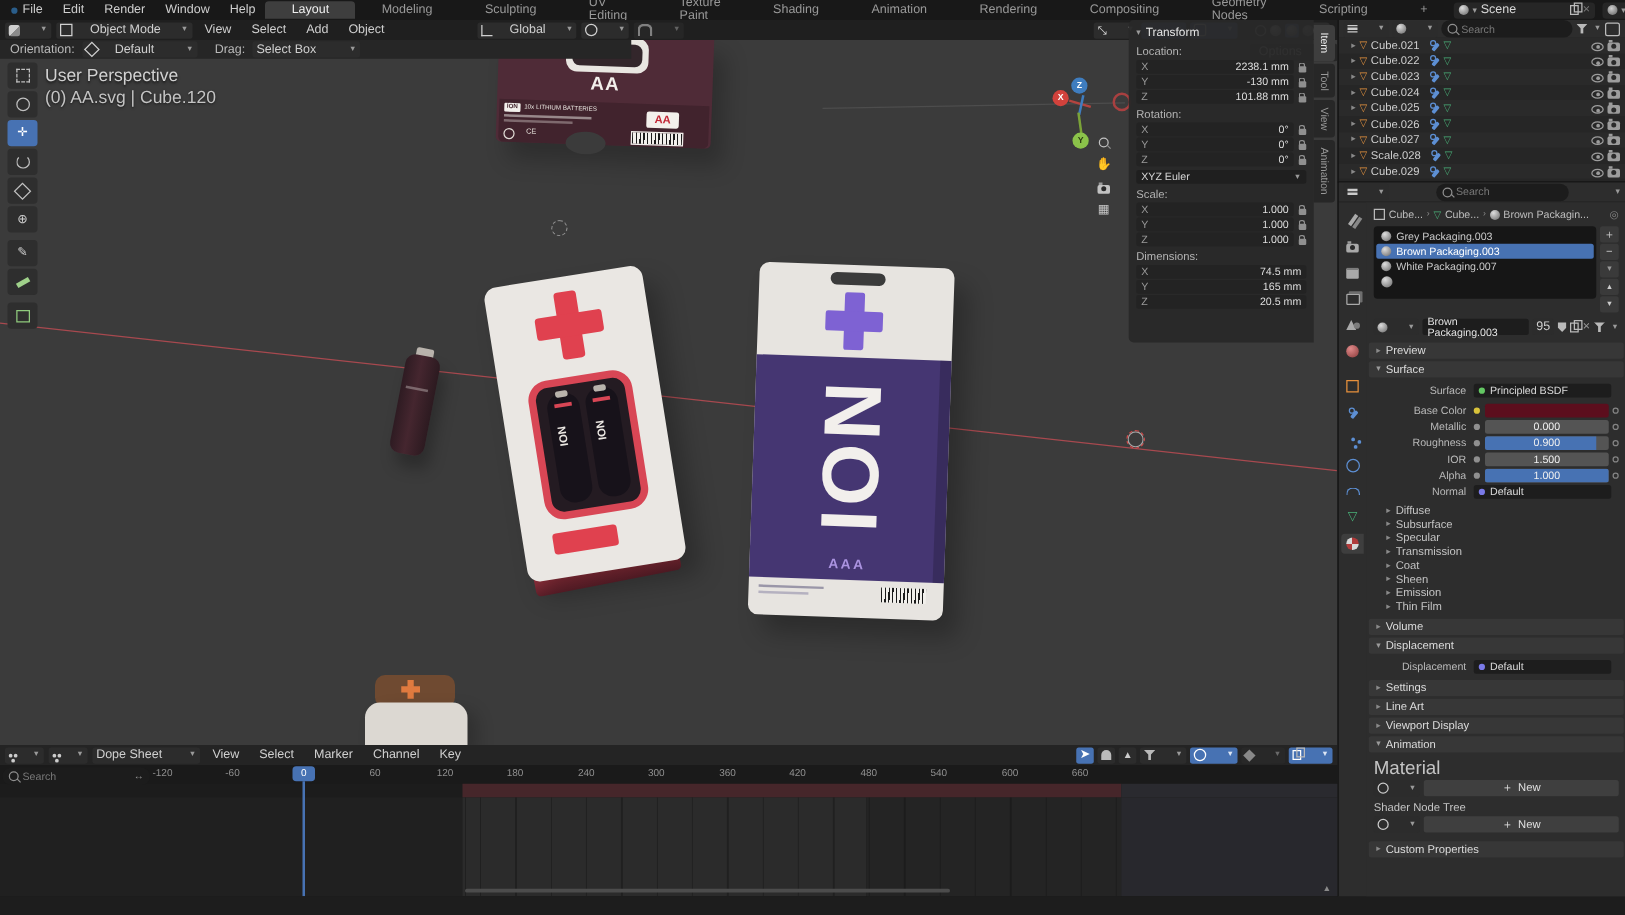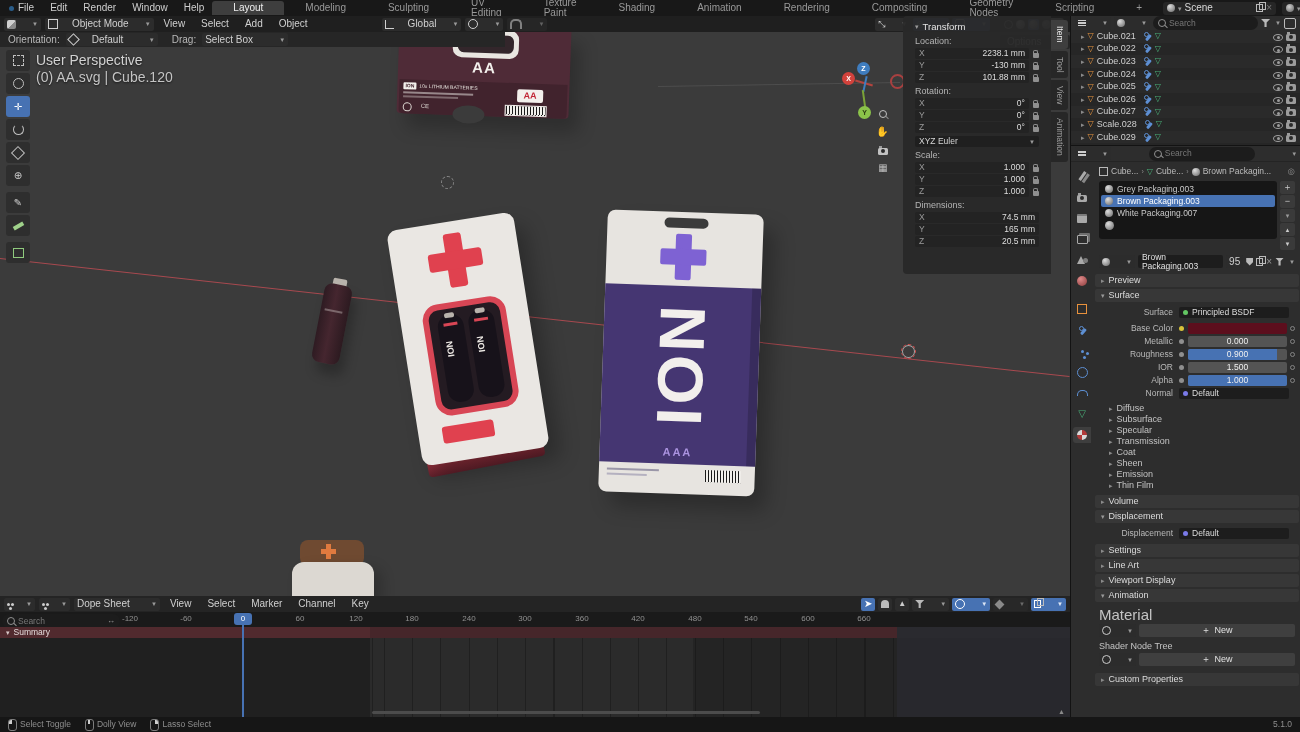--- a/index.html
+++ b/index.html
@@ -25,21 +25,21 @@
   .sph{width:9px;height:9px;border-radius:50%;background:radial-gradient(circle at 35% 30%,#e6e6e6,#6f6f6f);}
   .sph.wire{background:none;border:1px solid #b9b9b9;box-sizing:border-box;}
   
   .tool-btn{width:24px;height:21px;background:#2e2e2e;border-radius:3px;margin-bottom:2px;display:flex;align-items:center;justify-content:center;position:relative;}
   .tool-btn.active{background:#4772b3;}
   .tico{color:#cdcdcd;font-size:10px;}
   
   .gz-ball{position:absolute;width:13px;height:13px;border-radius:50%;color:#222;font-size:7px;font-weight:bold;display:flex;align-items:center;justify-content:center;}
   .vico{position:absolute;width:18px;height:16px;color:#c2c2c2;font-size:10px;display:flex;align-items:center;justify-content:center;}
   
-  #npanel{position:absolute;left:903px;top:16px;width:148px;height:258px;background:rgba(41,41,41,.96);border-radius:4px 0 0 4px;padding:4px 12px;box-sizing:border-box;}
+  #npanel{position:absolute;left:903px;top:16px;width:148px;height:258px;background:rgba(41,41,41,.96);border-radius:4px 0 0 4px;padding:4px 6px;box-sizing:border-box;}
   .np-lbl{color:#b4b4b4;font-size:9px;margin:4px 0 2px;}
   .nrow{display:flex;align-items:center;height:11px;margin-bottom:1px;}
   .nfield{flex:1;background:#232323;border-radius:2px;height:11px;display:flex;align-items:center;padding:0 4px;}
   .nfield .ax{color:#9a9a9a;font-size:8.5px;}
   .nfield .vv{margin-left:auto;color:#dedede;font-size:8.5px;}
   .lock{width:6px;height:5px;background:#8f8f8f;border-radius:1px;position:relative;margin-left:4px;margin-top:3px;flex:none;}
   .lock::before{content:"";position:absolute;top:-3px;left:0;width:3px;height:3px;border:1px solid #8f8f8f;border-bottom:none;border-radius:2px 2px 0 0;}
   .ntab{width:17px;display:flex;align-items:center;justify-content:center;writing-mode:vertical-rl;font-size:8.5px;color:#9a9a9a;background:#272727;border-radius:0 3px 3px 0;margin-bottom:2px;padding:6px 0;}
   .ntab.active{background:#3e3e3e;color:#ededed;}
   
@@ -947,47 +947,28 @@
       <span class="tick" style="left:505px;">300</span>
       <span class="tick" style="left:562px;">360</span>
       <span class="tick" style="left:618px;">420</span>
       <span class="tick" style="left:675px;">480</span>
       <span class="tick" style="left:731px;">540</span>
       <span class="tick" style="left:788px;">600</span>
       <span class="tick" style="left:844px;">660</span>
       <div class="abs" style="left:234px;top:1px;width:18px;height:12px;background:#4772b3;border-radius:3px;text-align:center;color:#fff;font-size:8px;line-height:12px;">0</div>
     </div>
 
-    <div class="abs" style="left:0;top:31px;width:370px;height:11px;background:#512a2e;display:flex;align-items:center;gap:4px;padding-left:6px;box-sizing:border-box;">
-      <span class="chevd" style="color:#d8c8c8">▾</span>
-        <span style="color:#e6dcdc;font-size:8.5px;">Summary</span>
-    </div>
     <div class="abs" style="left:370px;top:31px;width:527px;height:11px;background:#46262a;"></div>
     <div class="abs" style="left:897px;top:31px;width:173px;height:11px;background:#2a2a2f;"></div>
 
     <div class="abs" style="left:0;top:42px;width:370px;height:79px;background:#202020;"></div>
     <div class="abs" style="left:370px;top:42px;width:323px;height:79px;background:#2b2b2b;background-image:repeating-linear-gradient(90deg,rgba(0,0,0,.25) 0 1px,transparent 1px 28.25px);background-position-x:14px;"></div>
     <div class="abs" style="left:693px;top:42px;width:204px;height:79px;background:#242424;background-image:repeating-linear-gradient(90deg,rgba(0,0,0,.22) 0 1px,transparent 1px 28.25px);background-position-x:2px;"></div>
     <div class="abs" style="left:897px;top:42px;width:173px;height:79px;background:#28282d;"></div>
 
     <div class="abs" style="left:242px;top:29px;width:2px;height:92px;background:#4772b3;"></div>
 
     <div class="abs" style="left:372px;top:115px;width:388px;height:3px;background:#4c4c4c;border-radius:2px;"></div>
     <div class="abs" style="left:1058px;top:112px;color:#8a8a8a;font-size:7px;">▲</div>
   </div>
 
-  <div id="status">
-    <span class="fx">
-        <span class="mouse m-l"></span>
-        <span>Select Toggle</span>
-      </span>
-    <span class="fx">
-        <span class="mouse m-m"></span>
-        <span>Dolly View</span>
-      </span>
-    <span class="fx">
-        <span class="mouse m-r"></span>
-        <span>Lasso Select</span>
-      </span>
-    <span style="margin-left:auto;">5.1.0</span>
-  </div>
 
 </div>
 
 </body></html>

